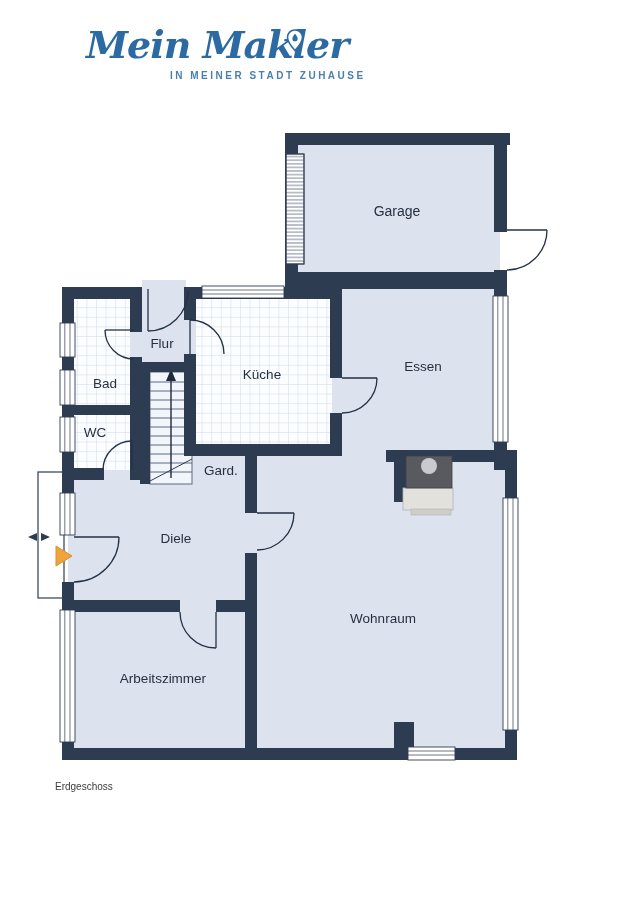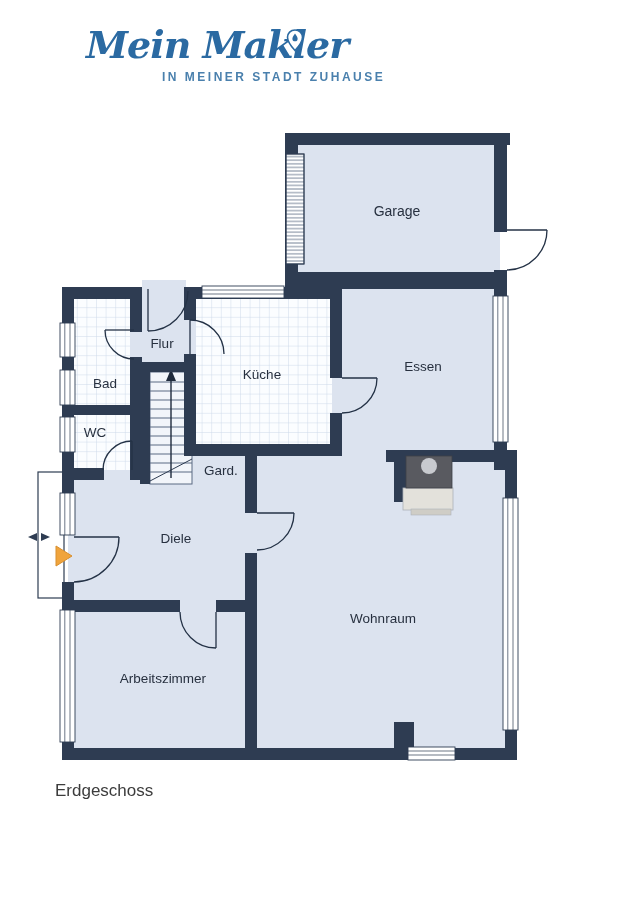--- a/index.html
+++ b/index.html
@@ -2,25 +2,25 @@
 <html><head>
 <meta charset="utf-8">
 <style>
   html,body{margin:0;padding:0;background:#fff;}
   .page{position:relative;width:636px;height:900px;background:#ffffff;overflow:hidden;
         font-family:"Liberation Sans", sans-serif;}
   .logo{position:absolute;left:86px;top:22px;width:240px;height:70px;}
   .logo-script{position:absolute;left:0;top:0;white-space:nowrap;
         font-family:"DejaVu Serif", serif;font-style:italic;font-weight:600;
         font-size:38px;color:#2b6aa2;letter-spacing:-1px;}
-  .logo-tagline{position:absolute;left:76px;top:48px;white-space:nowrap;
-        font-size:12px;font-weight:bold;letter-spacing:2.5px;color:#4a80ad;}
+  .logo-tagline{position:absolute;left:84px;top:48px;white-space:nowrap;
+        font-size:10px;font-weight:bold;letter-spacing:2.5px;color:#4a80ad;}
   .logo-pin{position:absolute;left:199px;top:6px;}
   .plan-svg{position:absolute;left:0;top:0;}
-  .floor-title{position:absolute;left:55px;top:781px;font-size:17px;color:#3c3c3c;}
+  .floor-title{position:absolute;left:55px;top:781px;font-size:10px;color:#3c3c3c;}
   text.room-label{font-family:"Liberation Sans", sans-serif;font-size:13.5px;fill:#27303f;}
   text.room-label.big{font-size:14px;}
 </style>
 </head>
 <body>
 
 <div class="page">
 
   <div class="logo">
     <span class="logo-script">Mein Makler</span>

